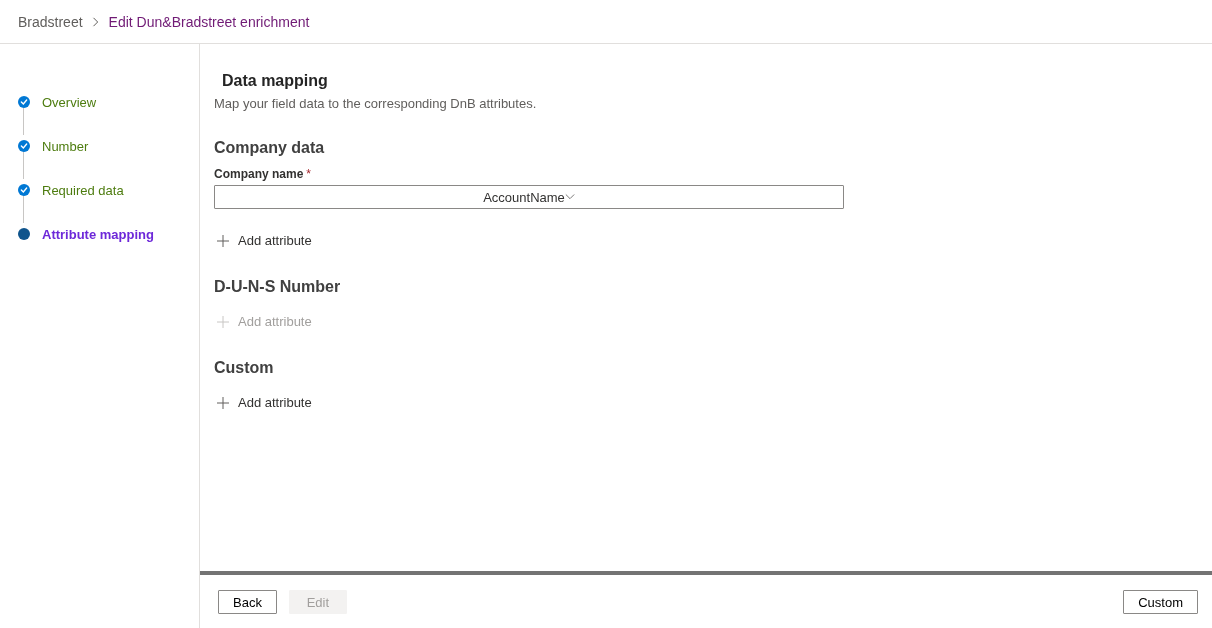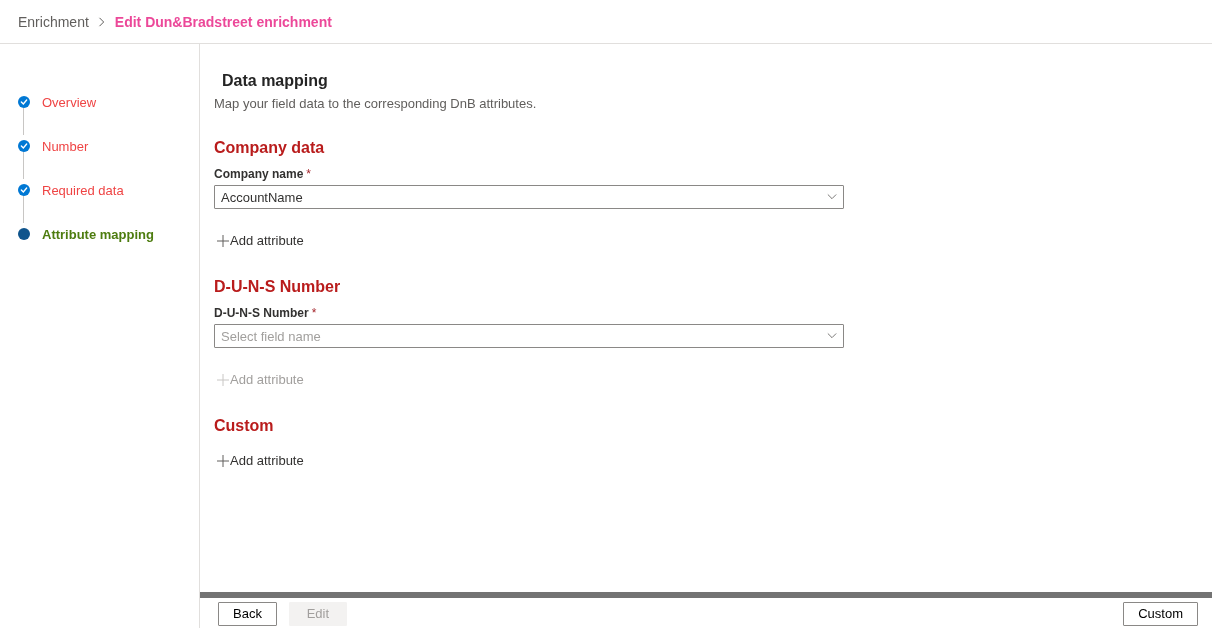--- a/index.html
+++ b/index.html
@@ -18,21 +18,21 @@
     .breadcrumb {
       display: flex;
       align-items: center;
       gap: 8px;
       padding: 12px 16px 12px 18px;
       border-bottom: 1px solid #e1dfdd;
       height: 44px;
     }
     .breadcrumb .root { color: #605e5c; font-size: 14px; }
     .breadcrumb .chevron { color: #605e5c; display:flex; align-items:center;}
-    .breadcrumb .current { font-weight: 700; font-size: 14px; color: #ec4899;}
+    .breadcrumb .current { font-weight: 400; font-size: 14px; color: #701a75;}
 
     
     .layout {
       display: flex;
       position: absolute;
       top: 44px; left: 0; right: 0; bottom: 0;
     }
     .sidebar {
       width: 200px;
       border-right: 1px solid #e1dfdd;
@@ -61,77 +61,78 @@
       background: #0078d4;
       display: flex; align-items: center; justify-content: center;
       flex-shrink: 0;
       margin-right: 12px;
       z-index: 1;
     }
     .step-dot.check svg { width: 8px; height: 8px; }
     .step-item.current .step-dot {
       background: #0f548c;
     }
-    .step-item.current .label { font-weight: 600; color: #4d7c0f;}
+    .step-item.current .label { font-weight: 600; color: #6d28d9;}
     .step-item .label { font-size: 13px; color: #323130;}
-    .step-item.completed .label { color: #ef4444; }
+    .step-item.completed .label { color: #4d7c0f; }
 
     
     .main {
       flex: 1;
       position: relative;
       overflow: auto;
       padding: 28px 0 70px 14px;
     }
     .main-inner { max-width: 900px; }
     .section-title { font-size: 16px; font-weight: 600; color: #242424; margin-bottom: 6px; margin-left: 8px;}
     .section-desc { font-size: 13px; color: #605e5c; margin-bottom: 28px;}
-    .subsection-title { font-size: 16px; font-weight: 600; color: #b91c1c; margin-bottom: 10px; margin-top: 10px;}
+    .subsection-title { font-size: 16px; font-weight: 600; color: #404040; margin-bottom: 10px; margin-top: 10px;}
     .field-block { margin-bottom: 16px; }
     .field-label { font-size: 12px; color: #323130; font-weight: 600; margin-bottom: 4px; display:block;}
     .field-label .req { color: #a4262c; margin-left: 3px; font-weight: 400;}
     .combo {
       width: 630px;
       height: 24px;
       border: 1px solid #8a8886;
       background: #fff;
       display: flex;
       align-items: center;
-      justify-content: space-between;
+      justify-content: center;
       padding: 0 6px;
       font-size: 13px;
       cursor: pointer;
       border-radius: 1px;
     }
     .combo .placeholder { color: #a19f9d; }
     .combo .value { color: #323130; }
     .combo .chev { color: #605e5c; display:flex;}
 
     .add-attr {
       display: inline-flex;
       align-items: center;
+      gap: 8px;
       font-size: 13px;
       color: #323130;
       background: none;
       border: none;
       padding: 6px 2px;
       cursor: pointer;
       margin-top: 2px;
       margin-bottom: 14px;
     }
     .add-attr .plus { color: #605e5c; display:flex;}
     .add-attr.disabled { color: #a19f9d; cursor: default; }
     .add-attr.disabled .plus { color: #c8c6c4; }
 
     
     .footer {
       position: absolute;
       left: 200px; right: 0; bottom: 0;
-      height: 36px;
-      border-top: 6px solid #737373;
+      height: 57px;
+      border-top: 4px solid #737373;
       background: #fff;
       display: flex;
       align-items: center;
       justify-content: space-between;
       padding: 1px 14px 0 18px;
     }
     .footer-left { display:flex; gap: 12px; }
     .btn {
       min-width: 58px;
       height: 24px;
@@ -146,21 +147,21 @@
       background: #f3f2f1;
       border: 1px solid #f3f2f1;
       color: #a19f9d;
       cursor: default;
     }
   </style>
 </head>
 <body>
 
 <div class="breadcrumb">
-  <span class="root">Enrichment</span>
+  <span class="root">Bradstreet</span>
   <span class="chevron">
     <svg width="10" height="10" viewBox="0 0 8 12" fill="none">
         <path d="M1 1 L6 6 L1 11" stroke="#605e5c" stroke-width="1.2" fill="none"></path>
       </svg>
   </span>
   <span class="current">Edit Dun&amp;Bradstreet enrichment</span>
 </div>
 
 <div class="layout">
 
@@ -229,33 +230,20 @@
           <svg width="14" height="14" viewBox="0 0 14 14">
               <path d="M7 1 V13 M1 7 H13" stroke="currentColor" stroke-width="1"></path>
             </svg>
         </span>
         <span>Add attribute</span>
       </button>
 
       
       <h3 class="subsection-title">D-U-N-S Number</h3>
 
-      <div class="field-block">
-        <label class="field-label">
-          <span>D-U-N-S Number</span><span class="req">*</span>
-        </label>
-        <div class="combo">
-          <span class="placeholder">Select field name</span>
-          <span class="chev">
-            <svg width="10" height="10" viewBox="0 0 12 8">
-                <path d="M1 1 L6 6 L11 1" stroke="#605e5c" stroke-width="1" fill="none"></path>
-              </svg>
-          </span>
-        </div>
-      </div>
 
       <button class="add-attr disabled">
         <span class="plus">
           <svg width="14" height="14" viewBox="0 0 14 14">
               <path d="M7 1 V13 M1 7 H13" stroke="currentColor" stroke-width="1"></path>
             </svg>
         </span>
         <span>Add attribute</span>
       </button>
 

